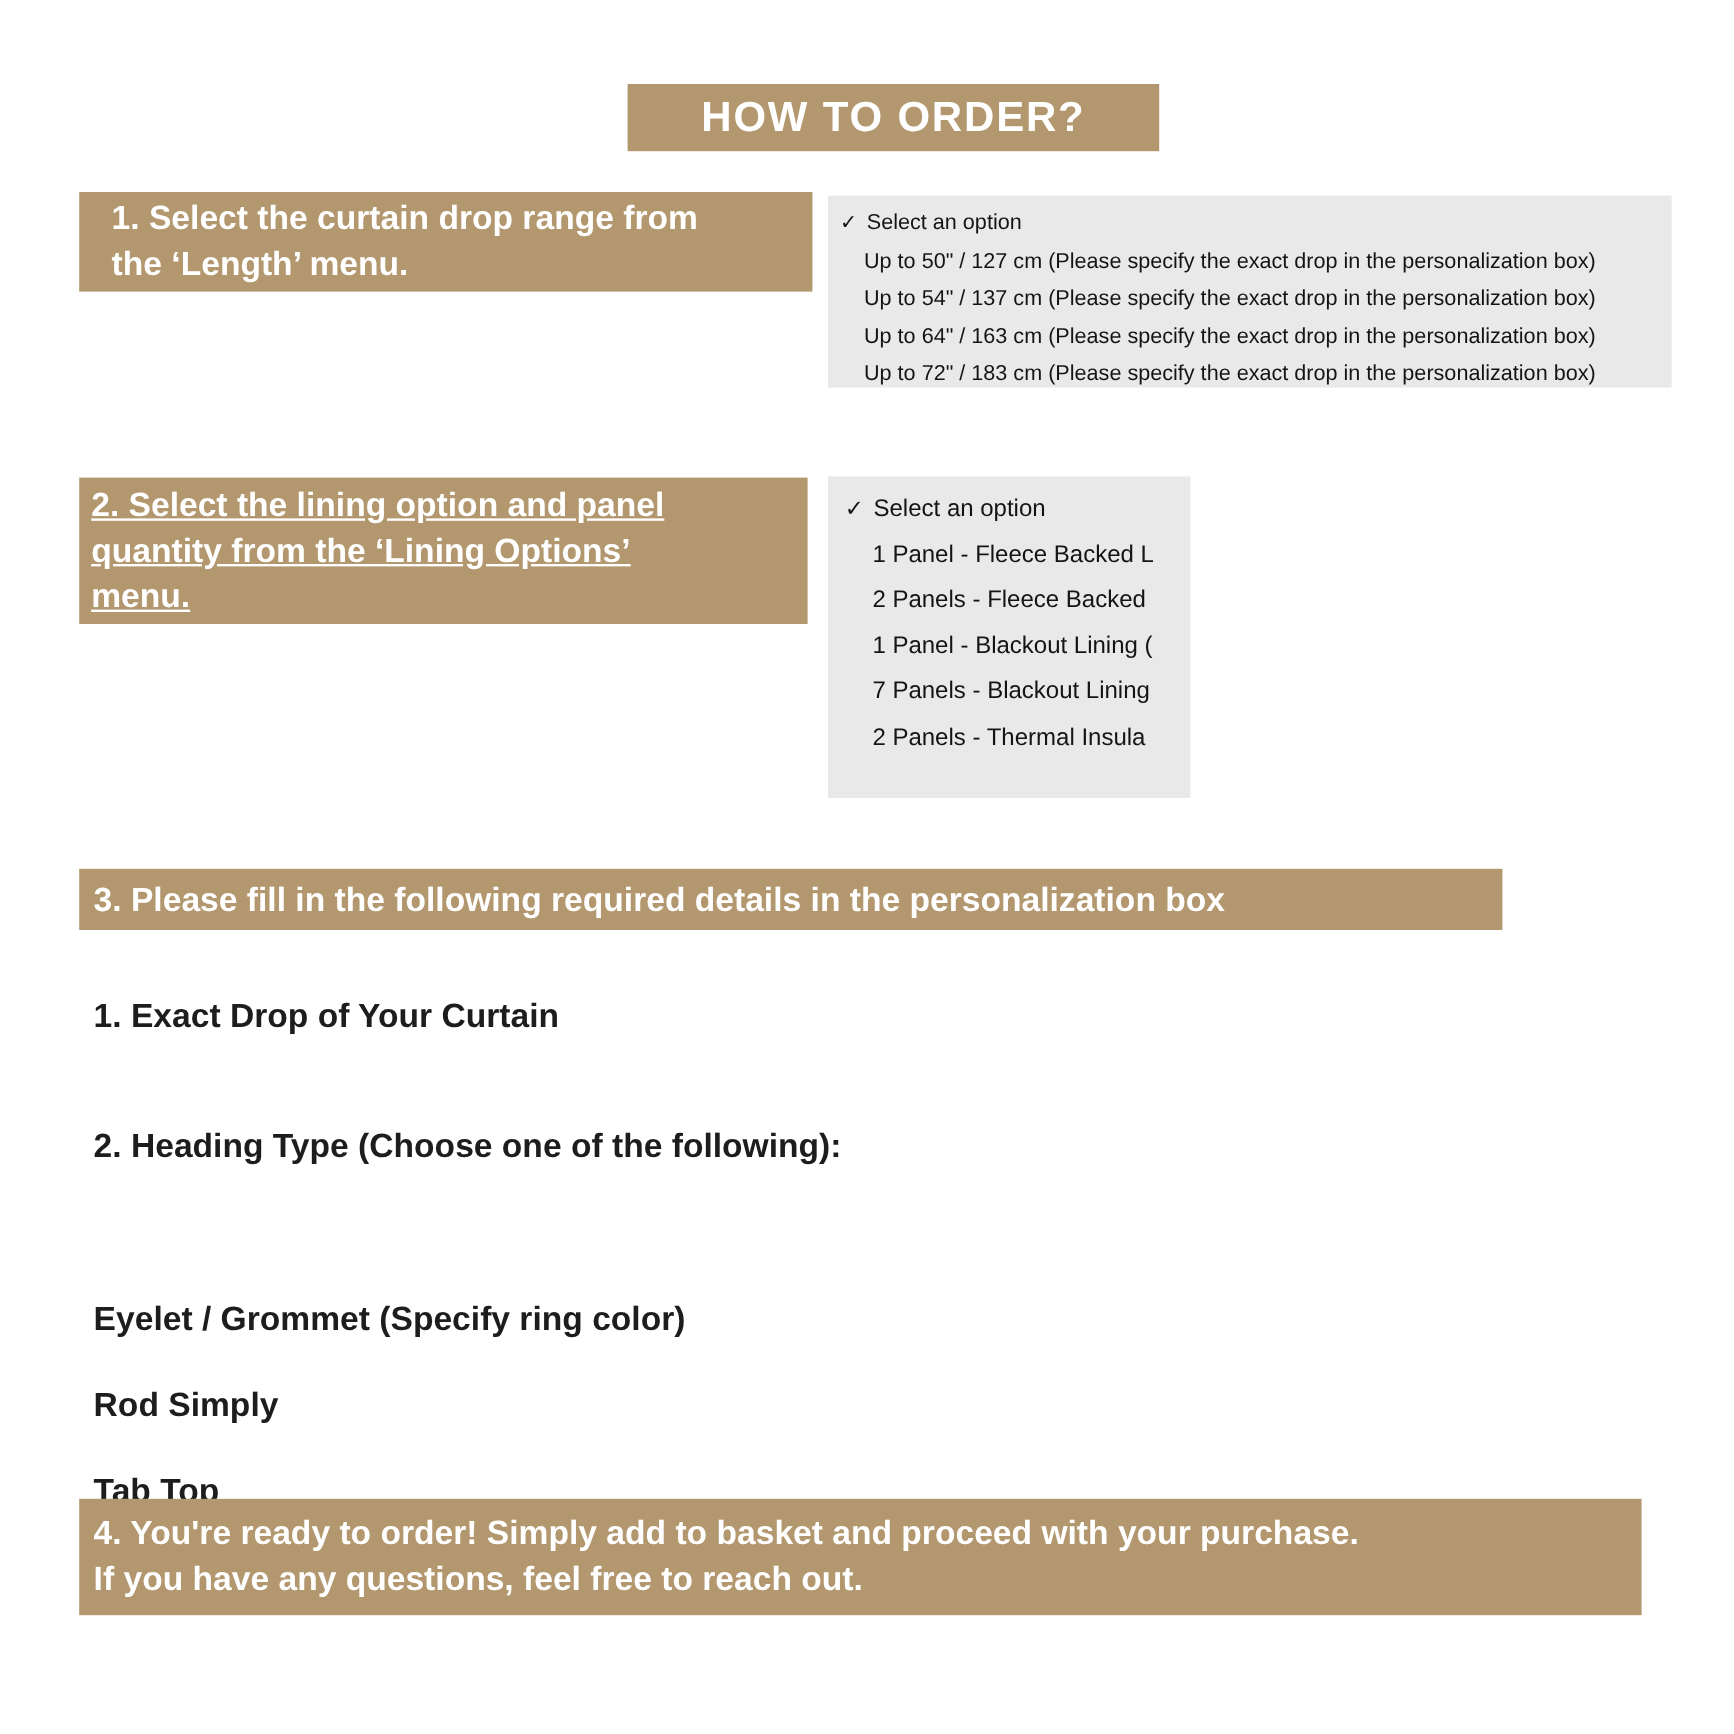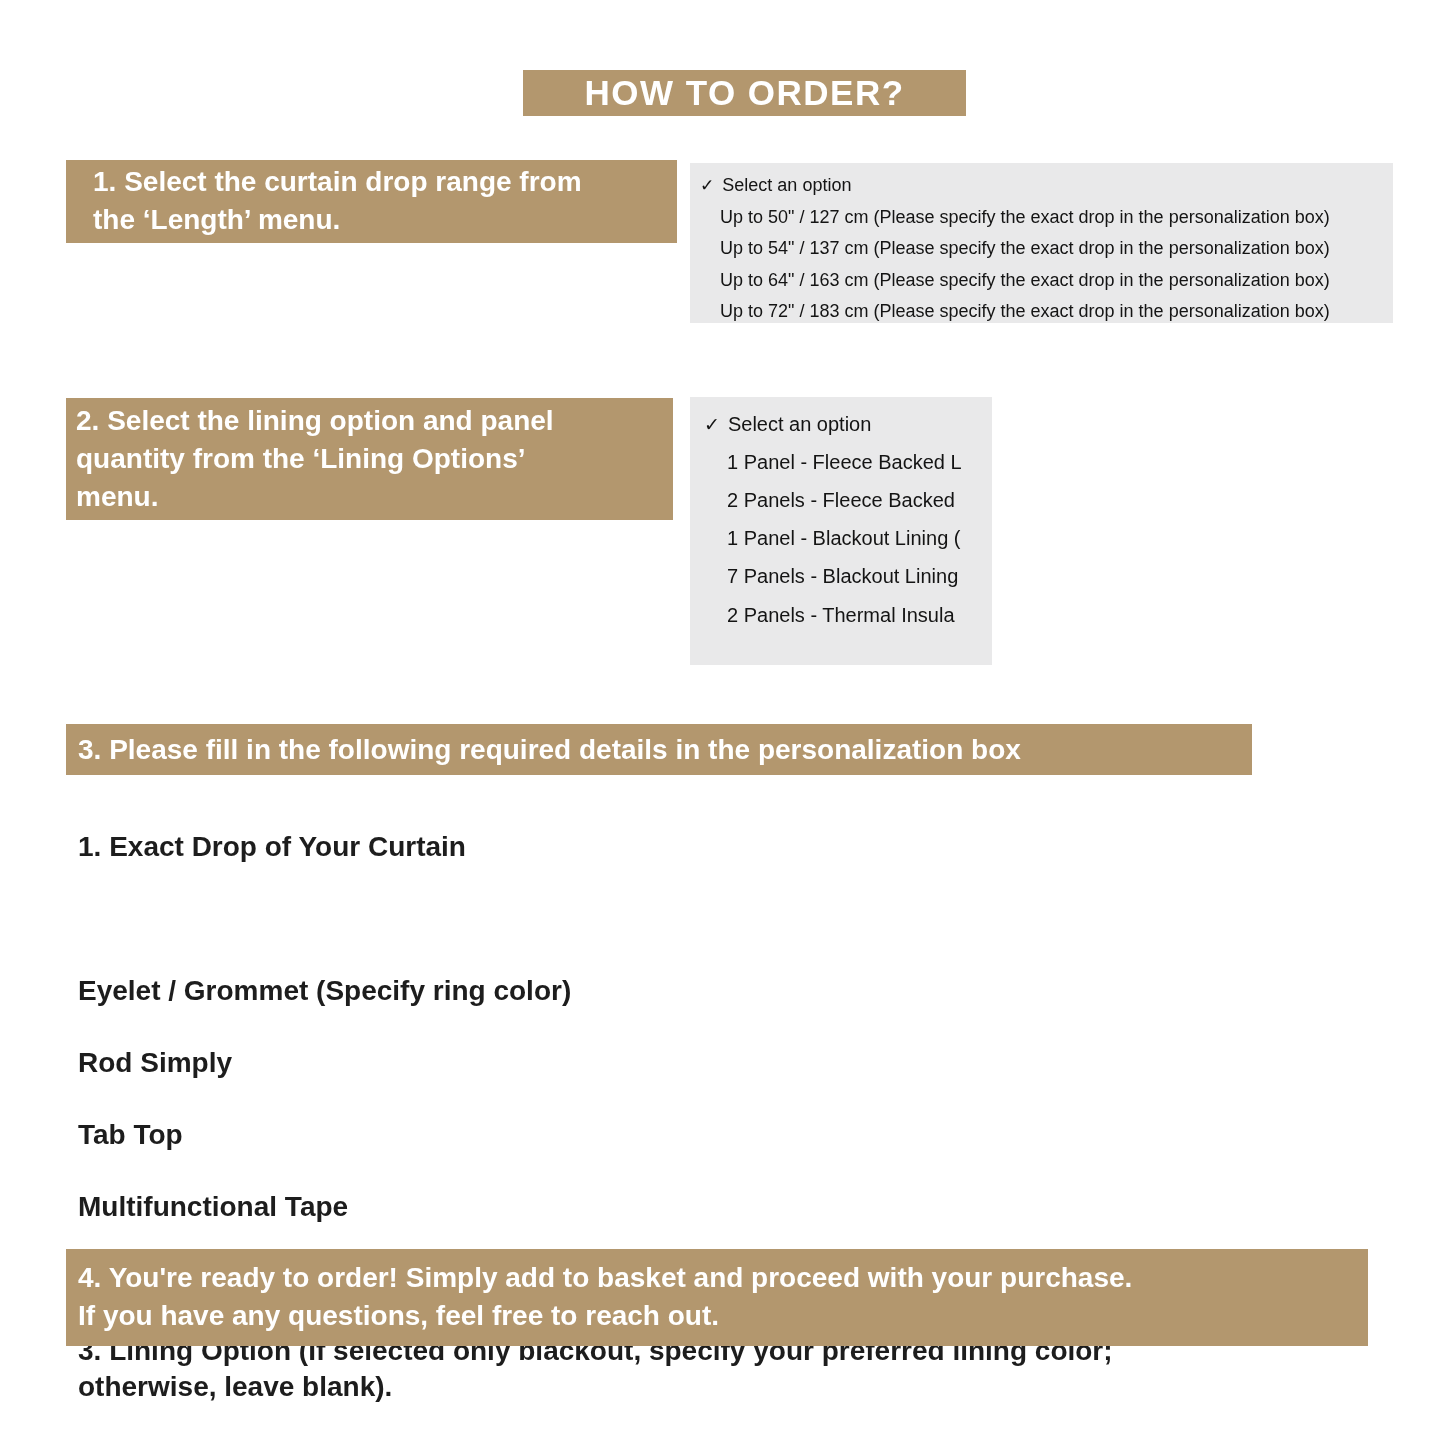--- a/index.html
+++ b/index.html
@@ -12,33 +12,34 @@
     overflow: hidden;
   }
   .banner {
     background: #b3976e;
     color: #ffffff;
     font-weight: bold;
     white-space: pre-line;
     position: absolute;
   }
   .title-banner {
-    left: 523px; top: 70px; width: 443px; height: 46px;
+    left: 523px; top: 70px; width: 443px; height: 56px;
     font-size: 35px; letter-spacing: 1.5px;
     display: flex; align-items: center; justify-content: center;
   }
   .step1-banner {
     left: 66px; top: 160px; width: 611px; height: 83px;
     font-size: 28px; line-height: 38px;
     padding: 3px 8px 0 27px;
   }
   .step2-banner {
     left: 66px; top: 398px; width: 607px; height: 122px;
     font-size: 28px; line-height: 38px;
     padding: 4px 8px 0 10px;
+    text-decoration: underline;
   }
   .step3-banner {
     left: 66px; top: 724px; width: 1186px; height: 51px;
     font-size: 28px;
     display: flex; align-items: center;
     padding-left: 12px;
     text-align: center;
   }
   .step4-banner {
     left: 66px; top: 1249px; width: 1302px; height: 97px;
@@ -109,20 +110,21 @@
   <div class="dd-row option">2 Panels - Fleece Backed</div>
   <div class="dd-row option">1 Panel - Blackout Lining (</div>
   <div class="dd-row option">7 Panels - Blackout Lining</div>
   <div class="dd-row option">2 Panels - Thermal Insula</div>
 </div>
 
 <div class="banner step3-banner">3. Please fill in the following required details in the personalization box</div>
 
 <div class="details">
   <div class="block">1. Exact Drop of Your Curtain</div>
+  <div class="block">2. Heading Type (Choose one of the following):</div>
   <div class="block list">
     <div>Eyelet / Grommet (Specify ring color)</div>
     <div>Rod Simply</div>
     <div>Tab Top</div>
     <div>Multifunctional Tape</div>
   </div>
   <div class="block">3. Lining Option (If selected only blackout, specify your preferred lining color;
 otherwise, leave blank).</div>
 </div>
 

